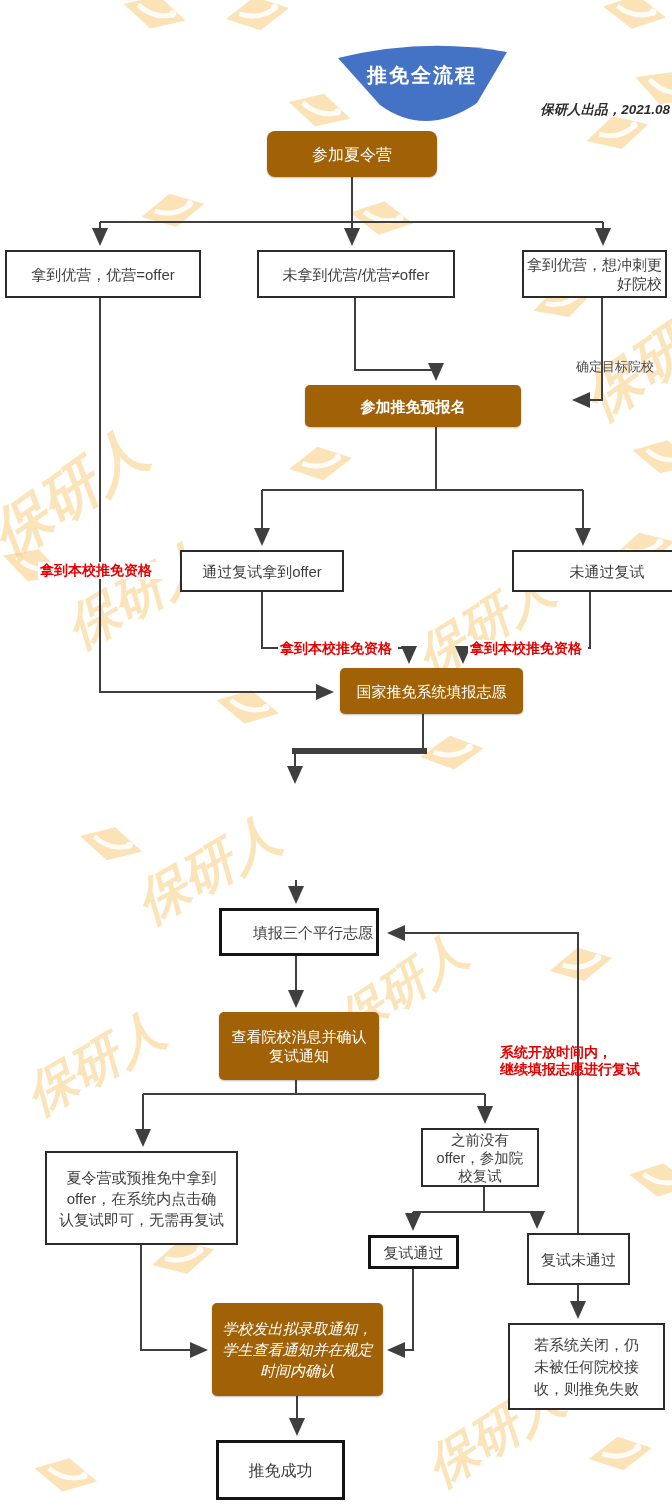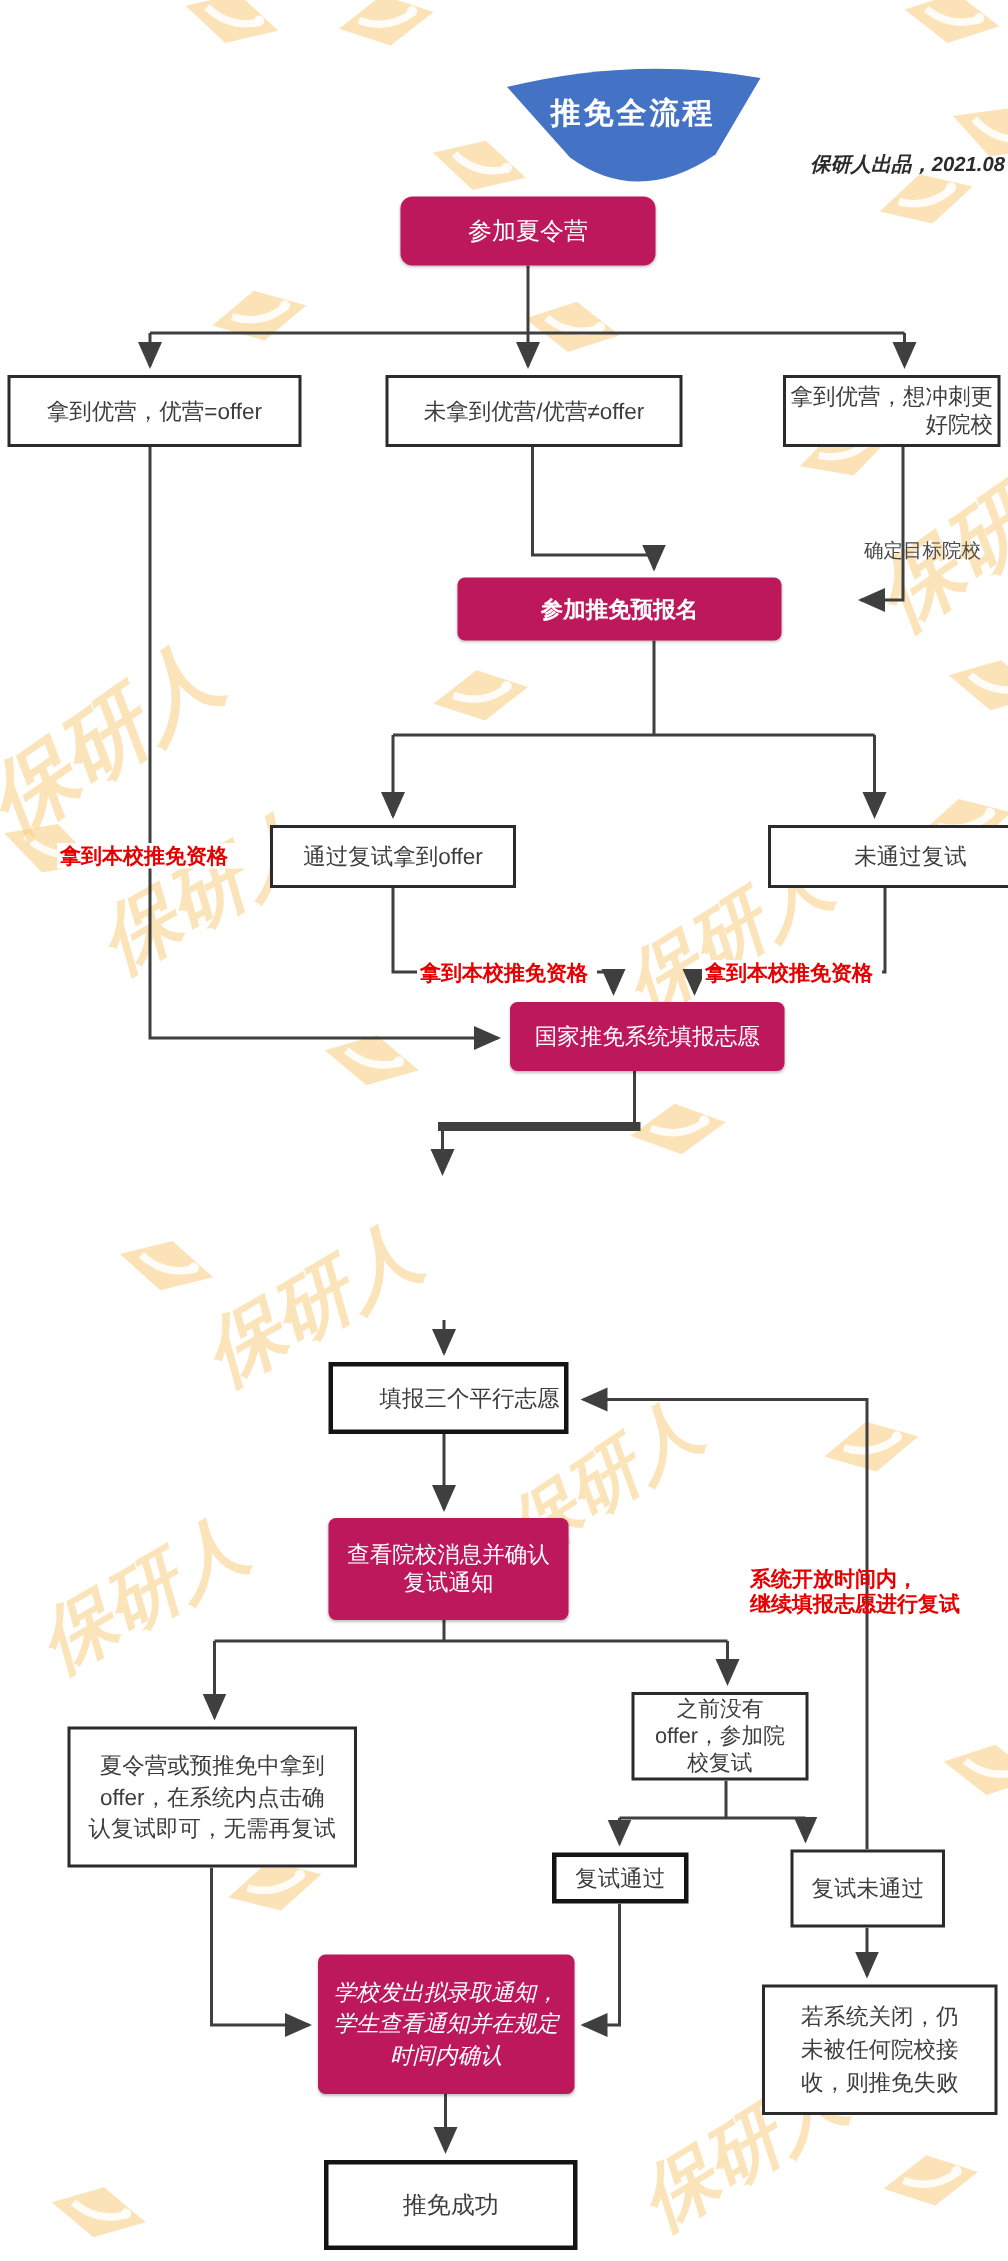--- a/index.html
+++ b/index.html
@@ -14,21 +14,21 @@
     color:rgba(250,205,130,0.55);white-space:nowrap;z-index:0;
   }
   
   #lines{position:absolute;left:0;top:0;z-index:1;}
   
   .node{
     position:absolute;z-index:2;display:flex;align-items:center;justify-content:center;
     text-align:center;white-space:pre-line;box-sizing:border-box;line-height:19px;
   }
   .box-blue{
-    background:#be185d;color:#ffffff;border-radius:6px;font-size:15px;
+    background:#a16207;color:#ffffff;border-radius:6px;font-size:15px;
     box-shadow:0 1px 2px rgba(0,0,0,0.25);
   }
   .box-white{
     background:#ffffff;border:2px solid #2b2b2b;color:#3d3d3d;font-size:15px;
   }
   .box-thick{border-width:3px;border-color:#141414;}
   .red-label{
     position:absolute;z-index:3;color:#e60000;font-weight:bold;font-size:14px;
     text-align:left;line-height:17px;white-space:pre-line;
   }
@@ -196,15 +196,15 @@
   <div class="node box-white" style="left:527px;top:1233px;width:103px;height:52px;">复试未通过</div>
 
   <div class="node box-blue" style="left:212px;top:1303px;width:171px;height:93px;border-radius:5px;line-height:21px;font-style:italic;">学校发出拟录取通知，
 学生查看通知并在规定
 时间内确认</div>
 
   <div class="node box-white" style="left:508px;top:1323px;width:157px;height:87px;line-height:22px;">若系统关闭，仍
 未被任何院校接
 收，则推免失败</div>
 
-  <div class="node box-white box-thick" style="left:216px;top:1440px;width:169px;height:60px;font-size:16px;">推免成功</div>
+  <div class="node box-white box-thick" style="left:216px;top:1440px;width:129px;height:60px;font-size:16px;">推免成功</div>
 
 </div>
 
 </body></html>

